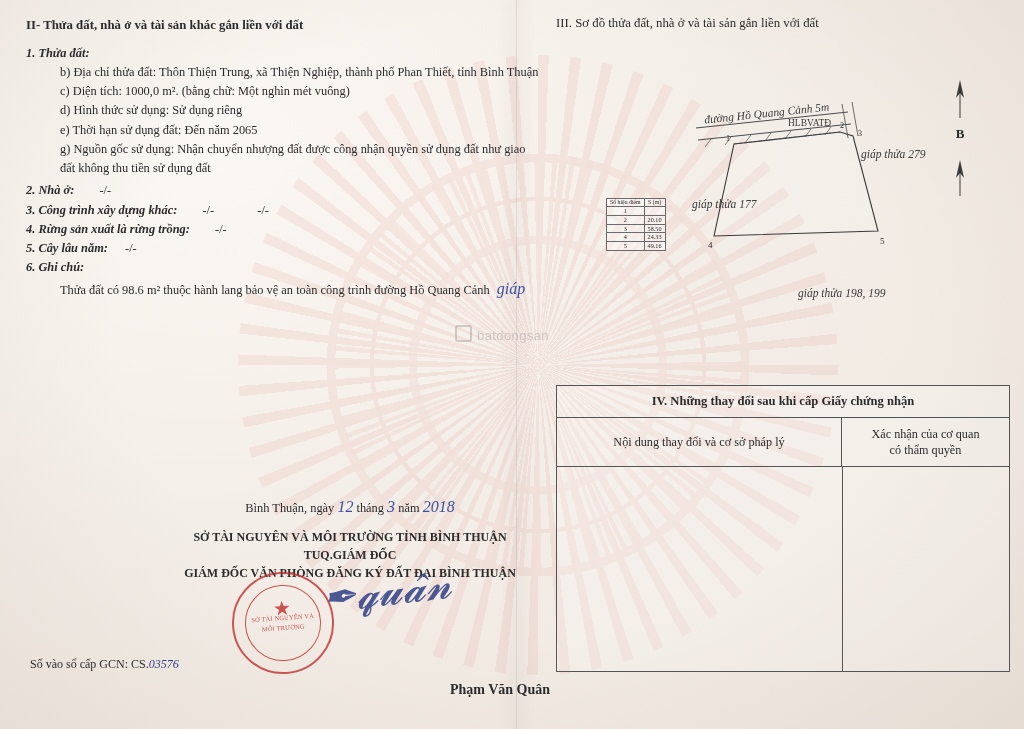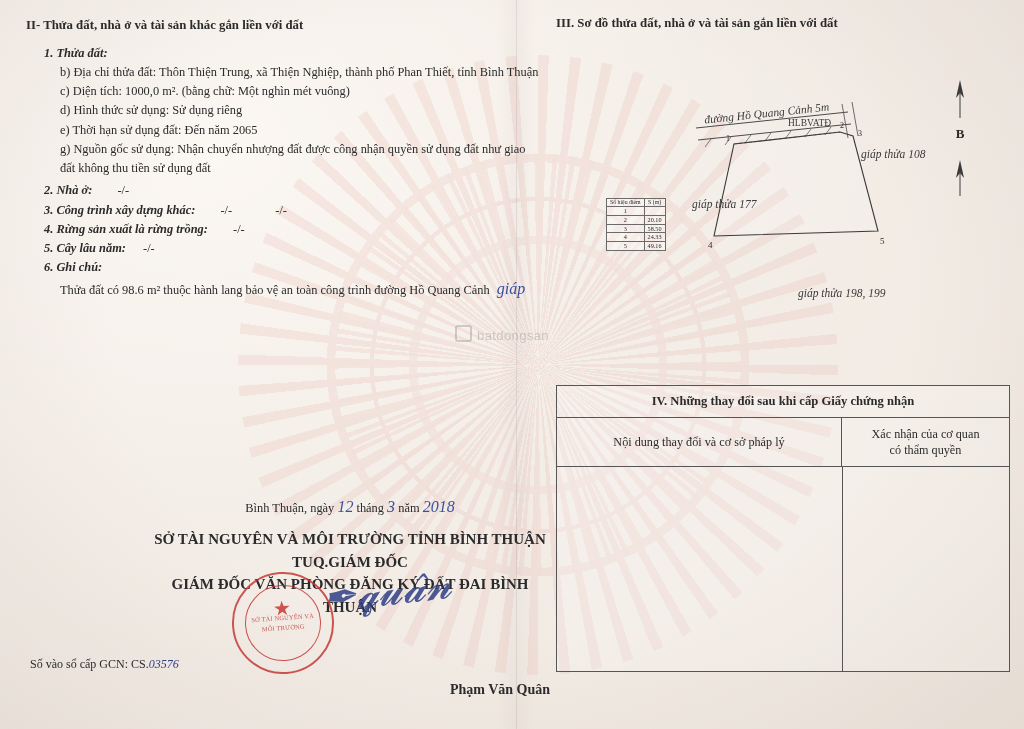--- a/index.html
+++ b/index.html
@@ -65,38 +65,38 @@
     width: 530px;
     font-size: 12.4px;
     line-height: 1.55;
   }
   .sec-title {
     font-weight: bold;
     font-size: 12.8px;
     margin-bottom: 8px;
   }
   .it { font-style: italic; font-weight: bold; }
-  .row { margin-left: 18px; font-family: Liberation Serif, serif; }
+  .row { margin-left: 0; font-family: Liberation Serif, serif; }
   .row-ind { margin-left: 34px; }
   .gap { height: 3px; }
   .hand {
     font-family: "Liberation Serif", serif;
     color: #3b4fa0;
     font-style: italic;
     font-size: 16px;
   }
   
   .colR {
     position: absolute;
     left: 556px;
     top: 16px;
     width: 450px;
   }
   .sec-title-r {
-    font-weight: bold;
+    font-weight: normal;
     font-size: 12.8px;
   }
   .diagram {
     position: absolute;
     left: 556px;
     top: 40px;
     width: 460px;
     height: 300px;
   }
   .lbl {
@@ -197,21 +197,21 @@
     position: absolute;
     left: 150px;
     top: 498px;
     width: 400px;
     text-align: center;
     font-size: 12.4px;
   }
   .sign .line1 { margin-bottom: 12px; }
   .sign .line-b {
     font-weight: bold;
-    font-size: 15px;
+    font-size: 12px;
     line-height: 1.5;
   }
   .sign-name {
     position: absolute;
     left: 150px;
     top: 682px;
     width: 400px;
     text-align: right;
     font-weight: bold;
     font-size: 14px;
@@ -359,21 +359,21 @@
 
       <text x="170" y="101" font-size="8" font-family="Liberation Serif, serif" fill="#2b2b2b">1</text>
       <text x="284" y="88" font-size="8" font-family="Liberation Serif, serif" fill="#2b2b2b">2</text>
       <text x="302" y="96" font-size="8" font-family="Liberation Serif, serif" fill="#2b2b2b">3</text>
       <text x="152" y="208" font-size="9" font-family="Liberation Serif, serif" fill="#2b2b2b">4</text>
       <text x="324" y="204" font-size="9" font-family="Liberation Serif, serif" fill="#2b2b2b">5</text>
     </svg>
 
     <div class="lbl" style="left:148px; top:67px; transform:rotate(-6deg);">đường Hồ Quang Cảnh 5m</div>
     <div class="lbl" style="left:232px; top:78px; font-style:normal; font-size:9.5px;">HLBVATĐ</div>
-    <div class="lbl" style="left:305px; top:108px;">giáp thửa 108</div>
+    <div class="lbl" style="left:305px; top:108px;">giáp thửa 279</div>
     <div class="lbl" style="left:136px; top:158px;">giáp thửa 177</div>
     <div class="lbl" style="left:242px; top:247px;text-align:center;">giáp thửa 198, 199</div>
 
     <div class="compass">
       <svg width="40" height="130" viewBox="0 0 40 130">
         <path d="M20 6 L24 24 L20 19 L16 24 Z" fill="#3a3a3a"></path>
         <line x1="20" y1="19" x2="20" y2="44" stroke="#3a3a3a" stroke-width="1"></line>
         <path d="M20 86 L24 104 L20 99 L16 104 Z" fill="#3a3a3a"></path>
         <line x1="20" y1="99" x2="20" y2="122" stroke="#3a3a3a" stroke-width="1"></line>
       </svg>

